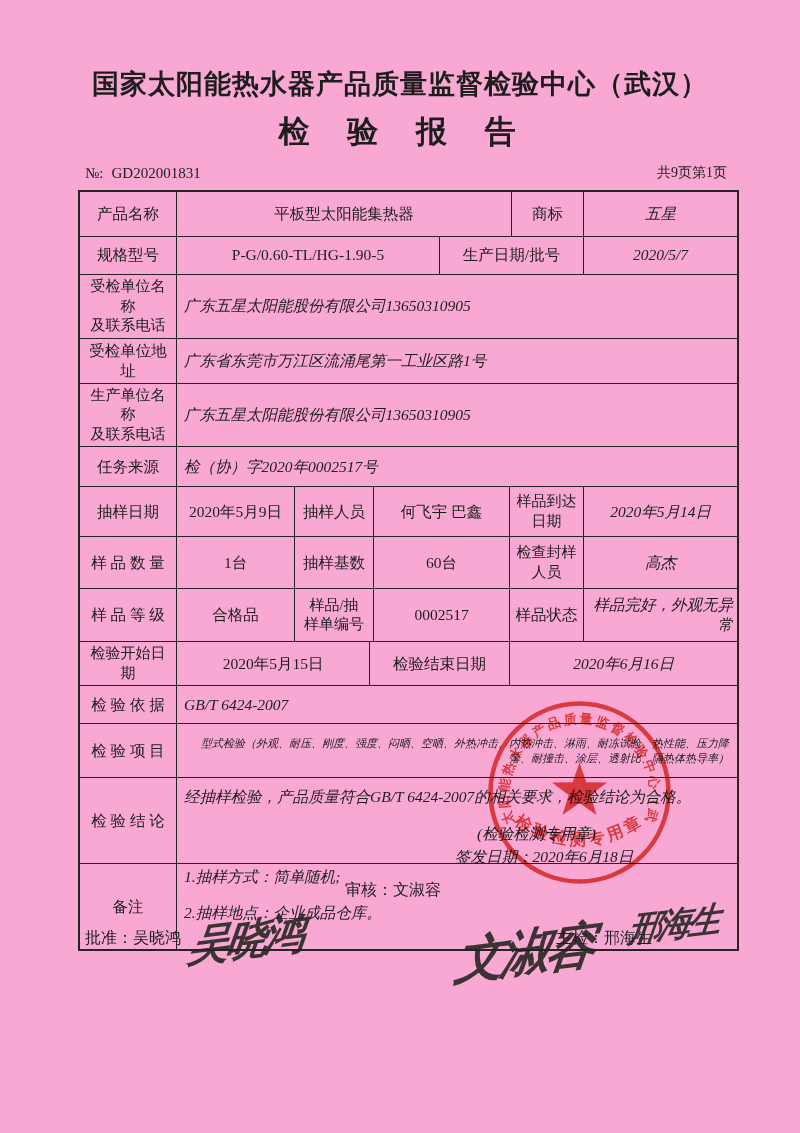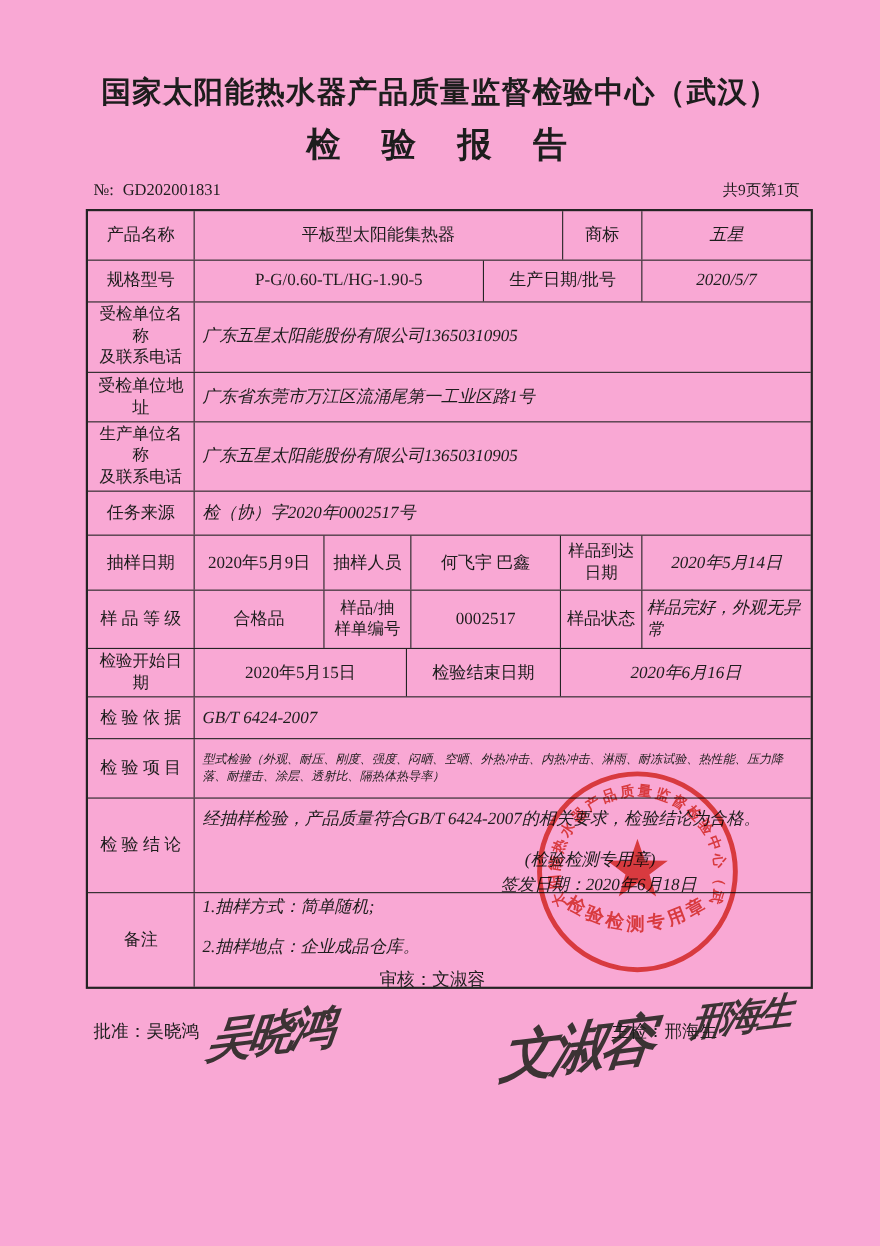--- a/index.html
+++ b/index.html
@@ -30,21 +30,21 @@
   }
   .trow { display:flex; border-bottom:1.5px solid #242424; }
   .trow:last-child { border-bottom:none; }
   .cell {
     border-right:1.5px solid #242424;
     display:flex; align-items:center; justify-content:center;
     font-size:15.5px; line-height:1.3; text-align:center;
     padding:2px 4px; overflow:hidden;
   }
   .cell:last-child { border-right:none;font-style:italic; }
-  .cell.left { justify-content:flex-start; text-align:left; padding-left:7px; }
+  .cell.left { justify-content:flex-start; text-align:right; padding-left:7px; }
   .cell.two-line { flex-direction:column; font-size:15px; }
   .w-label { width:97px; flex:none; }
   .r1-v1 { width:335px; flex:none; }
   .r1-l2 { width:72px;  flex:none; }
   .r2-v1 { width:263px; flex:none;text-align:center; }
   .r2-l2 { width:144px; flex:none; }
   .rs-v1 { width:118px; flex:none; }
   .rs-l2 { width:79px;  flex:none; }
   .rs-v2 { width:136px; flex:none;text-align:right; }
   .rs-l3 { width:74px;  flex:none; }
@@ -138,20 +138,31 @@
       <div class="cell rs-v1">2020年5月9日</div>
       <div class="cell rs-l2">抽样人员</div>
       <div class="cell rs-v2">何飞宇 巴鑫</div>
       <div class="cell rs-l3 two-line">
         <span>样品到达</span>
         <span>日期</span>
       </div>
       <div class="cell fill">2020年5月14日</div>
     </div>
 
+    <div class="trow h52">
+      <div class="cell w-label">样 品 数 量</div>
+      <div class="cell rs-v1">1台</div>
+      <div class="cell rs-l2">抽样基数</div>
+      <div class="cell rs-v2">60台</div>
+      <div class="cell rs-l3 two-line">
+        <span>检查封样</span>
+        <span>人员</span>
+      </div>
+      <div class="cell fill">高杰</div>
+    </div>
 
     <div class="trow h53">
       <div class="cell w-label">样 品 等 级</div>
       <div class="cell rs-v1">合格品</div>
       <div class="cell rs-l2 two-line">
         <span>样品/抽</span>
         <span>样单编号</span>
       </div>
       <div class="cell rs-v2">0002517</div>
       <div class="cell rs-l3">样品状态</div>

